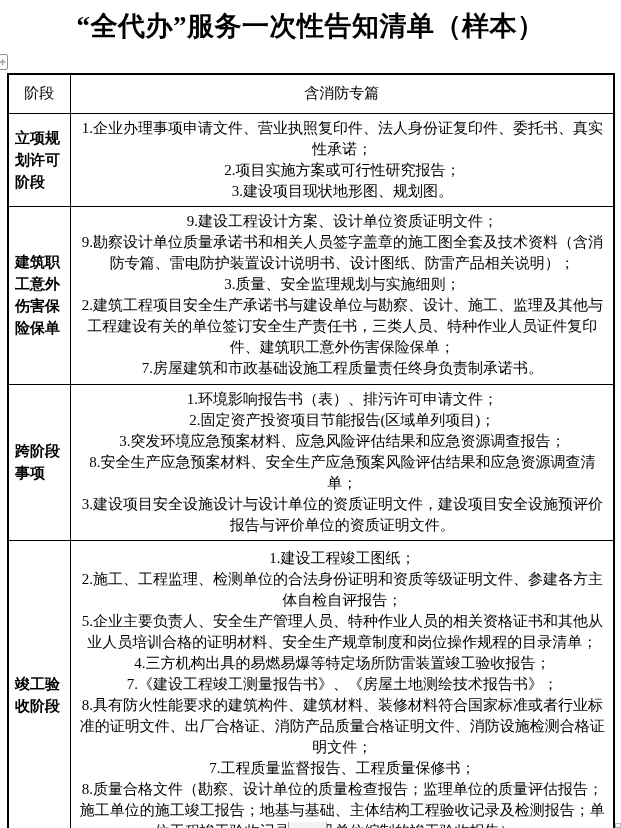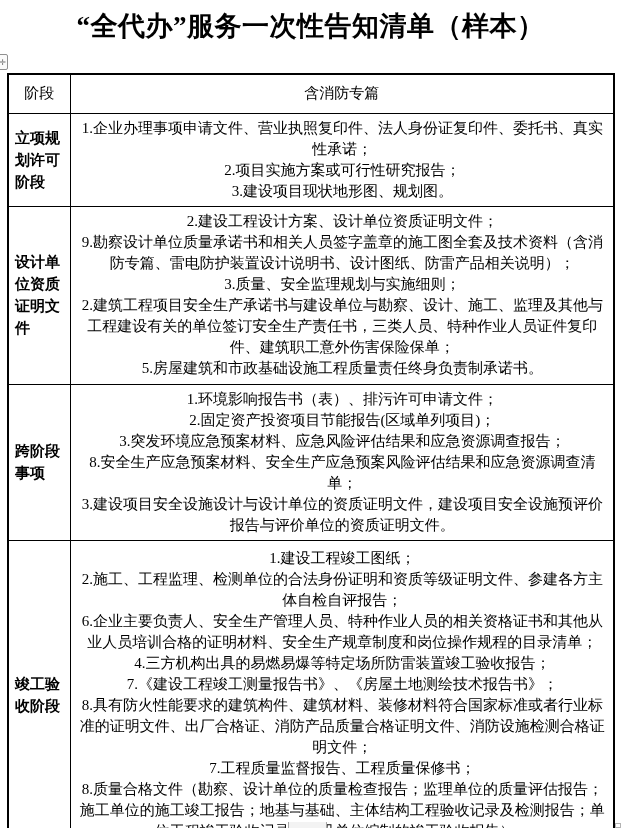--- a/index.html
+++ b/index.html
@@ -105,47 +105,47 @@
       <tr class="r0">
         <td class="stage-cell">立项规划许可阶段</td>
         <td class="mat-cell">
           <div class="item">1.企业办理事项申请文件、营业执照复印件、法人身份证复印件、委托书、真实性承诺；</div>
           <div class="item">2.项目实施方案或可行性研究报告；</div>
           <div class="item">3.建设项目现状地形图、规划图。</div>
         </td>
       </tr>
 
       <tr class="r1">
-        <td class="stage-cell">设计单位资质证明文件</td>
+        <td class="stage-cell">建筑职工意外伤害保险保单</td>
         <td class="mat-cell">
-          <div class="item">2.建设工程设计方案、设计单位资质证明文件；</div>
+          <div class="item">9.建设工程设计方案、设计单位资质证明文件；</div>
           <div class="item">9.勘察设计单位质量承诺书和相关人员签字盖章的施工图全套及技术资料（含消防专篇、雷电防护装置设计说明书、设计图纸、防雷产品相关说明）；</div>
           <div class="item">3.质量、安全监理规划与实施细则；</div>
           <div class="item">2.建筑工程项目安全生产承诺书与建设单位与勘察、设计、施工、监理及其他与工程建设有关的单位签订安全生产责任书，三类人员、特种作业人员证件复印件、建筑职工意外伤害保险保单；</div>
-          <div class="item">5.房屋建筑和市政基础设施工程质量责任终身负责制承诺书。</div>
+          <div class="item">7.房屋建筑和市政基础设施工程质量责任终身负责制承诺书。</div>
         </td>
       </tr>
 
       <tr class="r2">
         <td class="stage-cell">跨阶段事项</td>
         <td class="mat-cell">
           <div class="item">1.环境影响报告书（表）、排污许可申请文件；</div>
           <div class="item">2.固定资产投资项目节能报告(区域单列项目)；</div>
           <div class="item">3.突发环境应急预案材料、应急风险评估结果和应急资源调查报告；</div>
           <div class="item">8.安全生产应急预案材料、安全生产应急预案风险评估结果和应急资源调查清单；</div>
           <div class="item">3.建设项目安全设施设计与设计单位的资质证明文件，建设项目安全设施预评价报告与评价单位的资质证明文件。</div>
         </td>
       </tr>
 
       <tr class="r3">
         <td class="stage-cell">竣工验收阶段</td>
         <td class="mat-cell">
           <div class="item">1.建设工程竣工图纸；</div>
           <div class="item">2.施工、工程监理、检测单位的合法身份证明和资质等级证明文件、参建各方主体自检自评报告；</div>
-          <div class="item">6.企业主要负责人、安全生产管理人员、特种作业人员的相关资格证书和其他从业人员培训合格的证明材料、安全生产规章制度和岗位操作规程的目录清单；</div>
+          <div class="item">5.企业主要负责人、安全生产管理人员、特种作业人员的相关资格证书和其他从业人员培训合格的证明材料、安全生产规章制度和岗位操作规程的目录清单；</div>
           <div class="item">4.三方机构出具的易燃易爆等特定场所防雷装置竣工验收报告；</div>
           <div class="item">7.《建设工程竣工测量报告书》、《房屋土地测绘技术报告书》；</div>
           <div class="item">8.具有防火性能要求的建筑构件、建筑材料、装修材料符合国家标准或者行业标准的证明文件、出厂合格证、消防产品质量合格证明文件、消防设施检测合格证明文件；</div>
           <div class="item">7.工程质量监督报告、工程质量保修书；</div>
           <div class="item">8.质量合格文件（勘察、设计单位的质量检查报告；监理单位的质量评估报告；施工单位的施工竣工报告；地基与基础、主体结构工程验收记录及检测报告；单位工程竣工验收记录；建设单位编制的竣工验收报告）。</div>
         </td>
       </tr>
     </tbody>
   </table>
 

